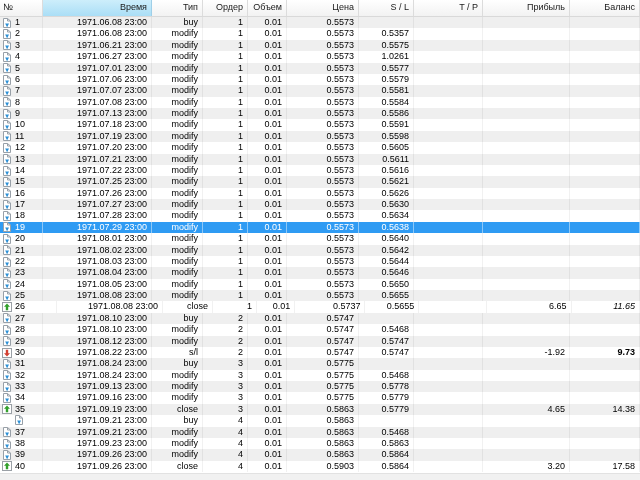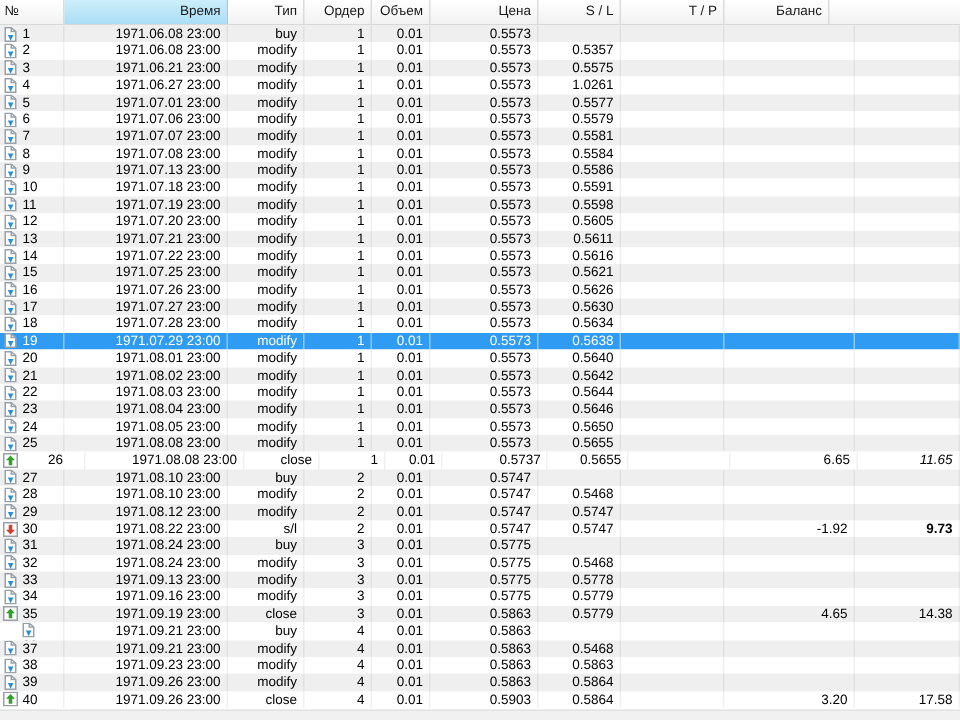--- a/index.html
+++ b/index.html
@@ -49,20 +49,21 @@
 <div class="app">
   <div class="header" id="header-row">
       <div class="hcell" style="width: 43px; text-align: left;">№</div>
       <div class="hcell sorted" style="width: 109px; text-align: right;">Время</div>
       <div class="hcell" style="width: 51px; text-align: right;">Тип</div>
       <div class="hcell" style="width: 45px; text-align: right;">Ордер</div>
       <div class="hcell" style="width: 39px; text-align: right;">Объем</div>
       <div class="hcell" style="width: 72px; text-align: right;">Цена</div>
       <div class="hcell" style="width: 55px; text-align: right;">S / L</div>
       <div class="hcell" style="width: 69px; text-align: right;">T / P</div>
+      <div class="hcell" style="width: 87px; text-align: right;">Прибыль</div>
       <div class="hcell" style="width: 70px; text-align: right;">Баланс</div>
     </div>
   <div class="tbody" id="table-body">
       <div class="row odd">
         <div class="cell num-cell" style="width: 43px; text-align: left;">
           <span class="icon">
             <svg width="10" height="10" viewBox="0 0 10 10">
               <path d="M1.5 0.5 H5.5 L8.5 3 V9.5 H1.5 Z" fill="#ffffff" stroke="#98a0a8" stroke-width="1"></path>
               <path d="M5.5 0.5 V3 H8.5" fill="none" stroke="#98a0a8" stroke-width="1"></path>
               <path d="M3.2 5.4 H7 L5.1 9.2 Z" fill="#2b8fd6"></path>
@@ -578,21 +579,21 @@
         <div class="cell" style="width: 51px; text-align: right;">modify</div>
         <div class="cell" style="width: 45px; text-align: right;">1</div>
         <div class="cell" style="width: 39px; text-align: right;">0.01</div>
         <div class="cell" style="width: 72px; text-align: right;">0.5573</div>
         <div class="cell" style="width: 55px; text-align: right;">0.5655</div>
         <div class="cell" style="width: 69px; text-align: right;"></div>
         <div class="cell" style="width: 87px; text-align: right;"></div>
         <div class="cell" style="width: 70px; text-align: right;"></div>
       </div>
       <div class="row even">
-        <div class="cell num-cell" style="width: 58px; text-align: left; gap: 17px;">
+        <div class="cell num-cell" style="width: 58px; text-align: left;">
           <span class="icon">
             <svg width="10" height="10" viewBox="0 0 10 10">
               <rect x="0.5" y="0.5" width="9" height="9" fill="#ffffff" stroke="#9aa0a6"></rect>
               <path d="M5 1.6 L8 4.8 H6.2 V8.2 H3.8 V4.8 H2 Z" fill="#33a02c"></path>
             </svg>
           </span>
           <span>26</span>
         </div>
         <div class="cell" style="width: 109px; text-align: right;">1971.08.08 23:00</div>
         <div class="cell" style="width: 51px; text-align: right;">close</div>

